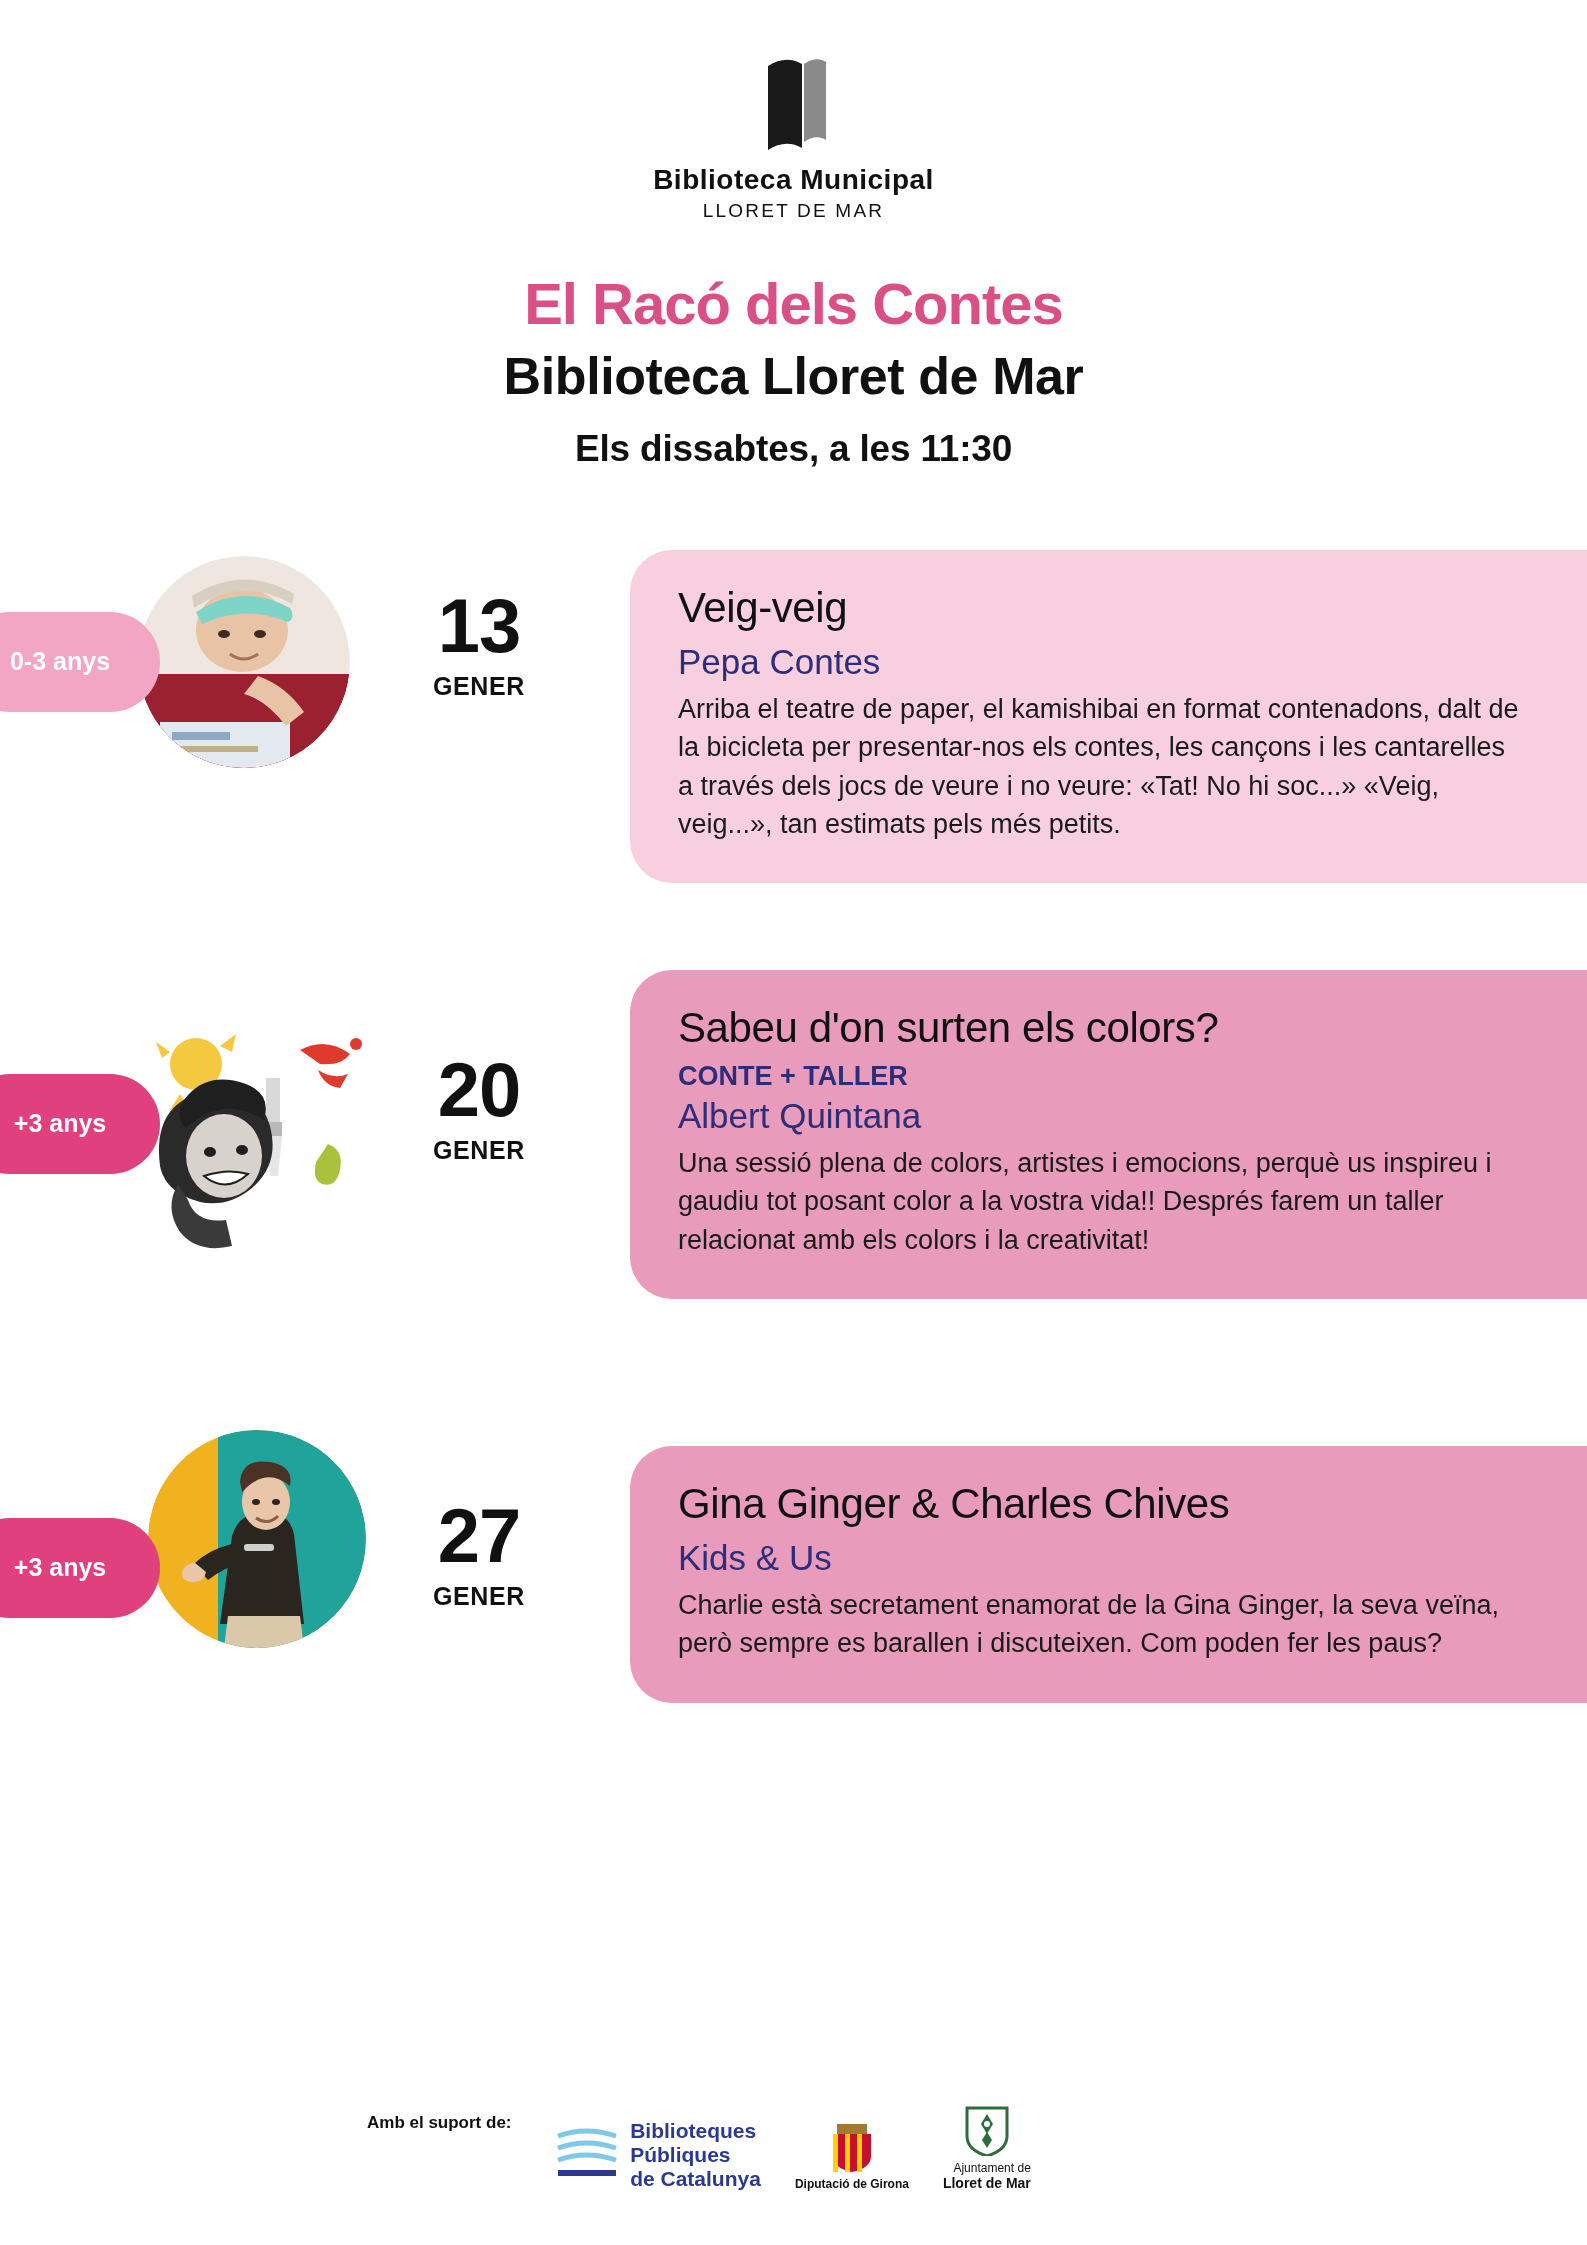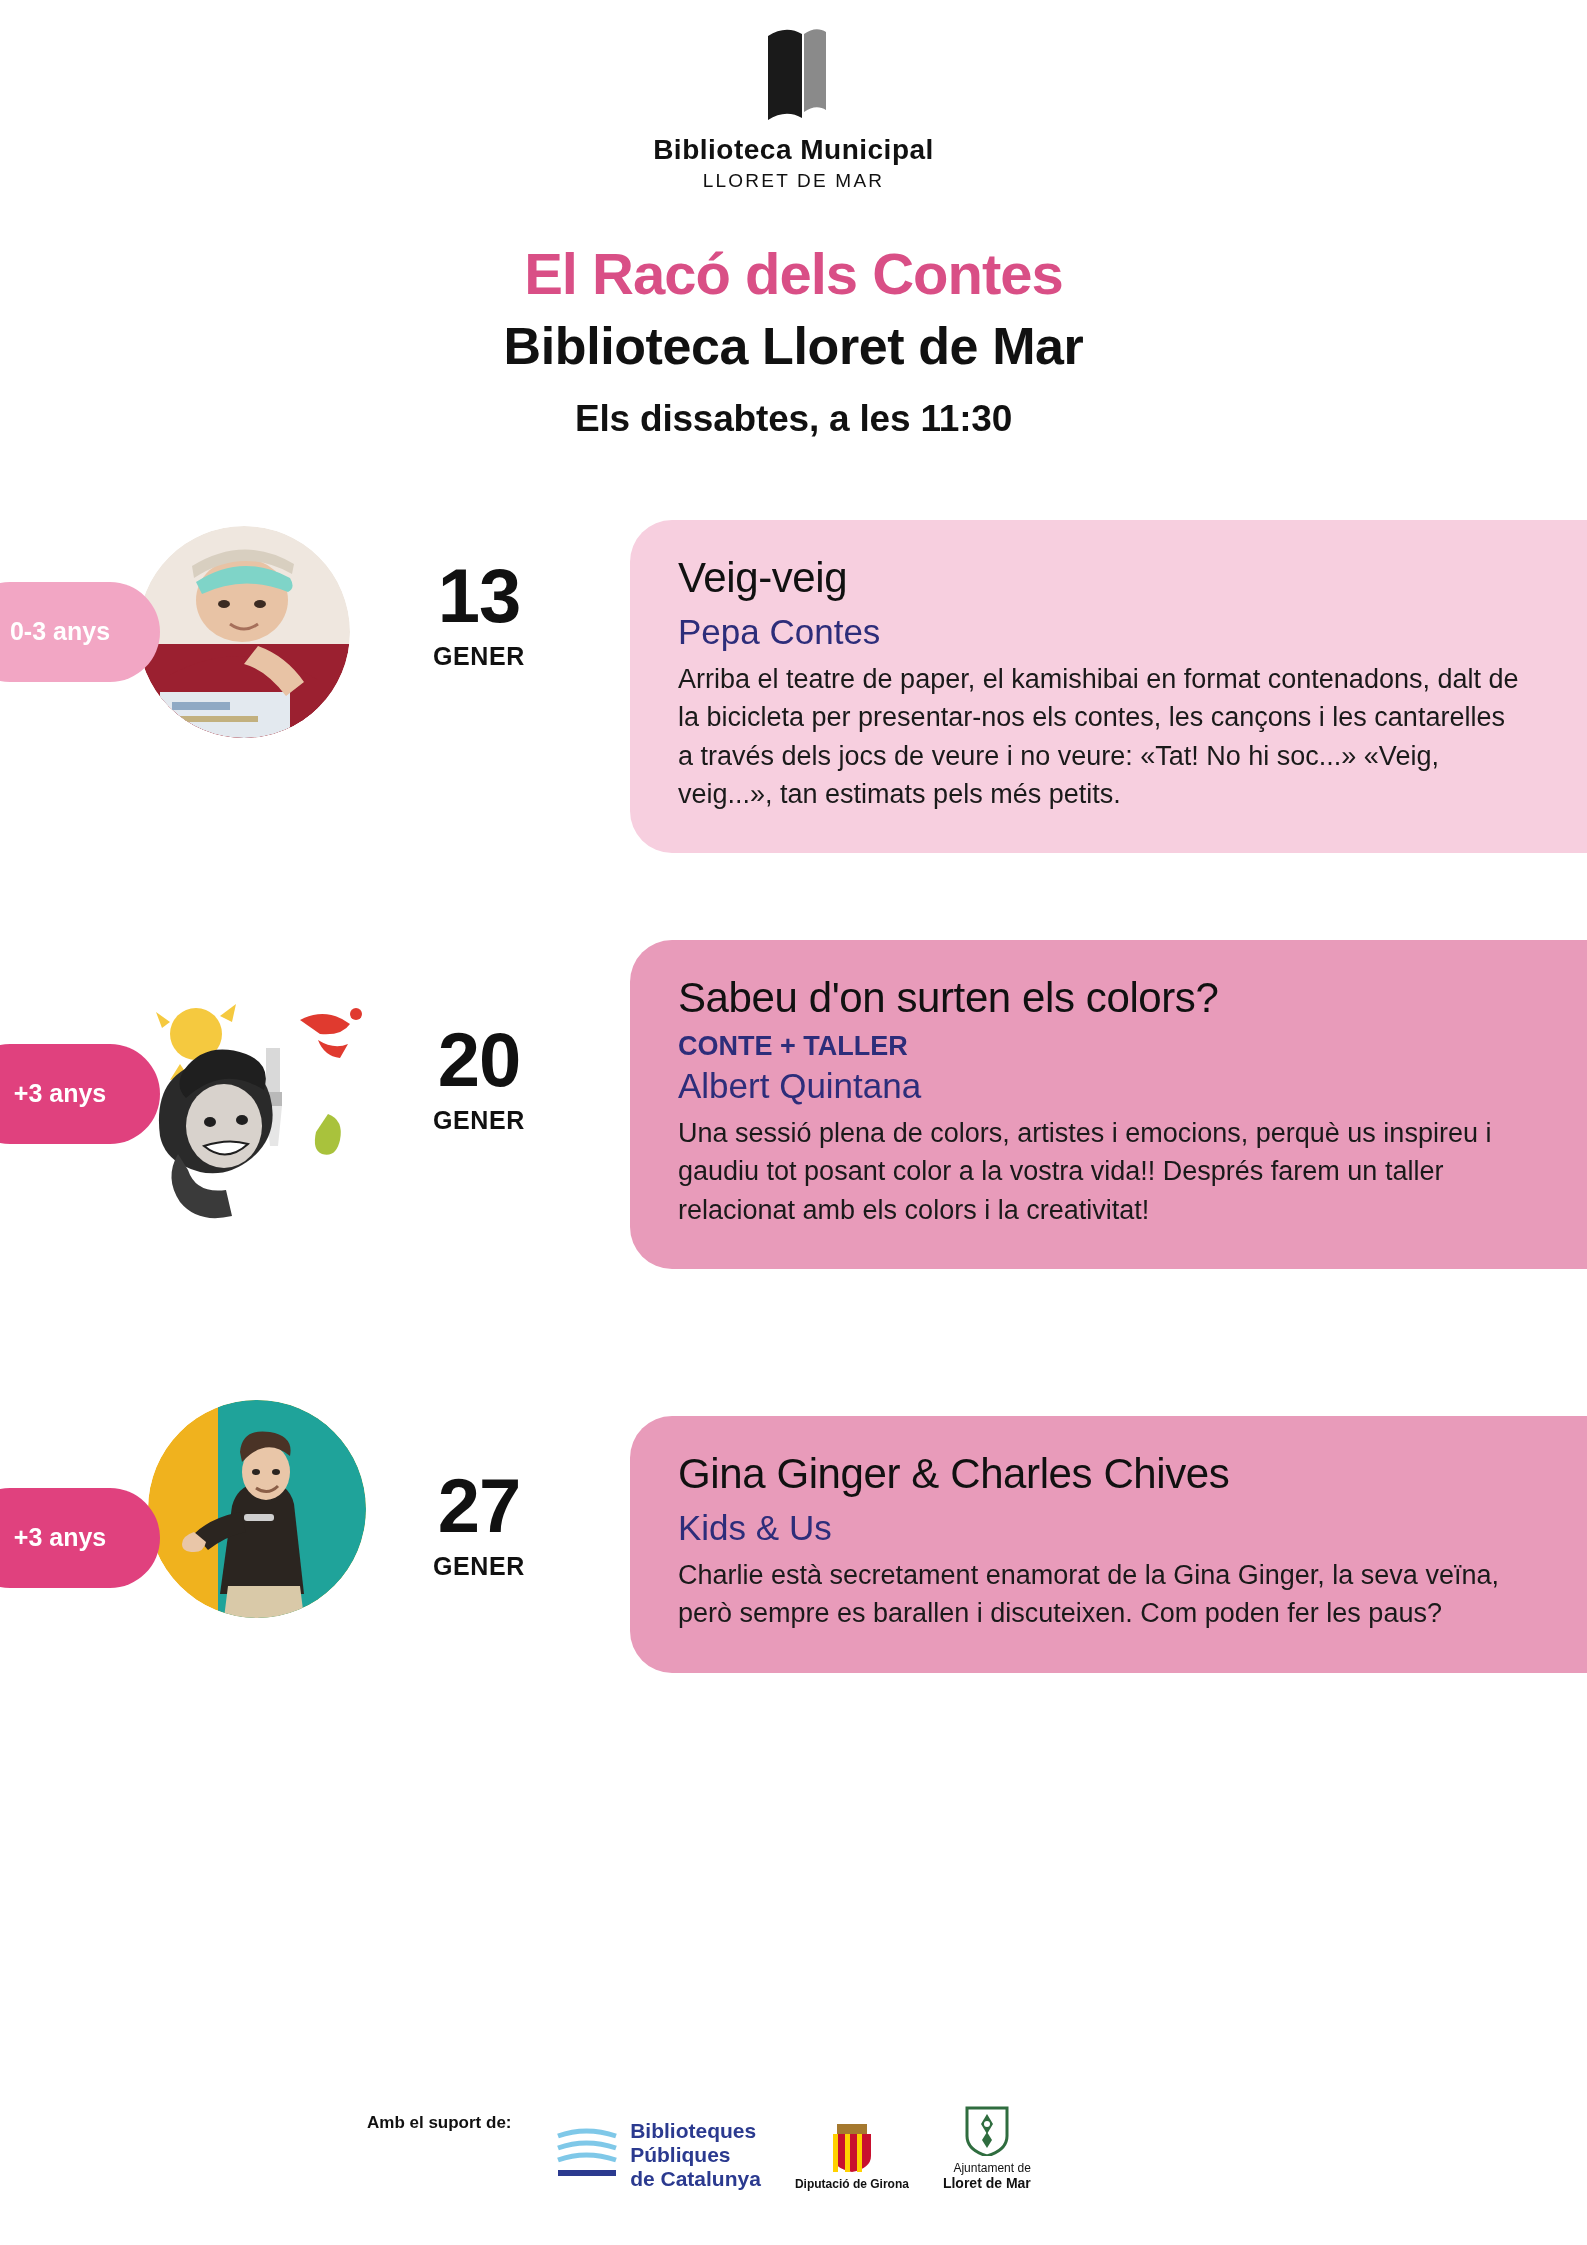--- a/index.html
+++ b/index.html
@@ -12,21 +12,21 @@
     height: 2245px;
     position: relative;
     font-family: "Liberation Sans", sans-serif;
     color: #1a1a1a;
     overflow: hidden;
   }
 
   
   .logo-block {
     width: 100%;
-    padding-top: 22px;
+    padding-top: 52px;
     display: flex;
     flex-direction: column;
     align-items: center;
   }
   .logo-mark {
     width: 72px;
     height: 104px;
     position: relative;
   }
   .logo-mark svg { display: block; }

